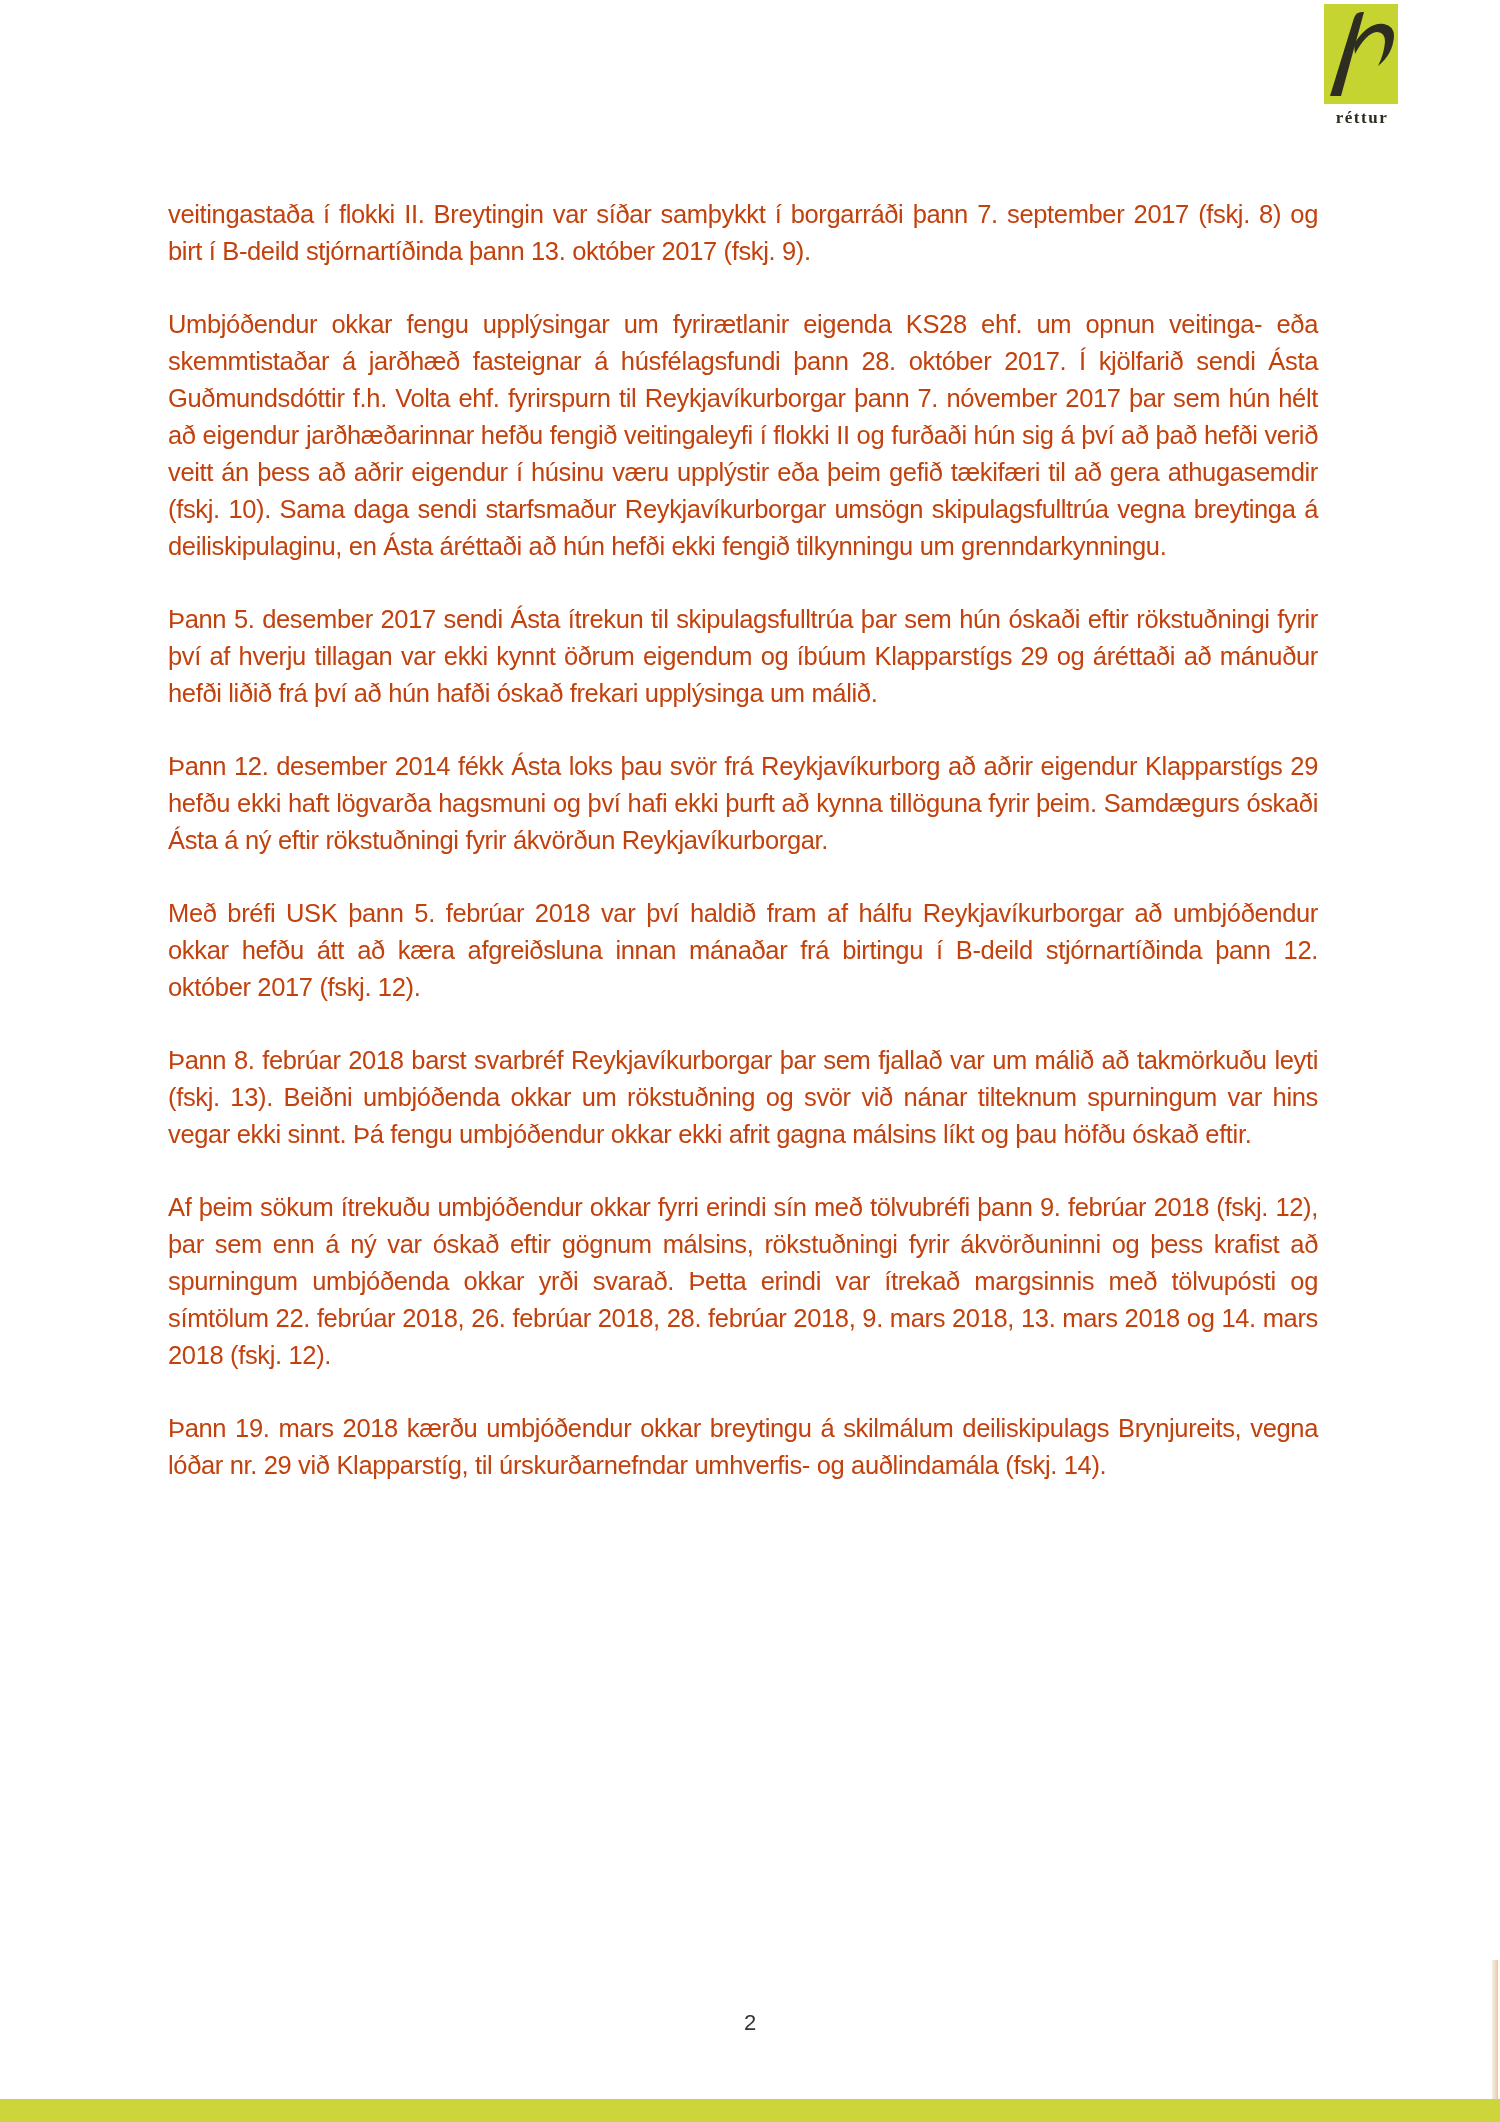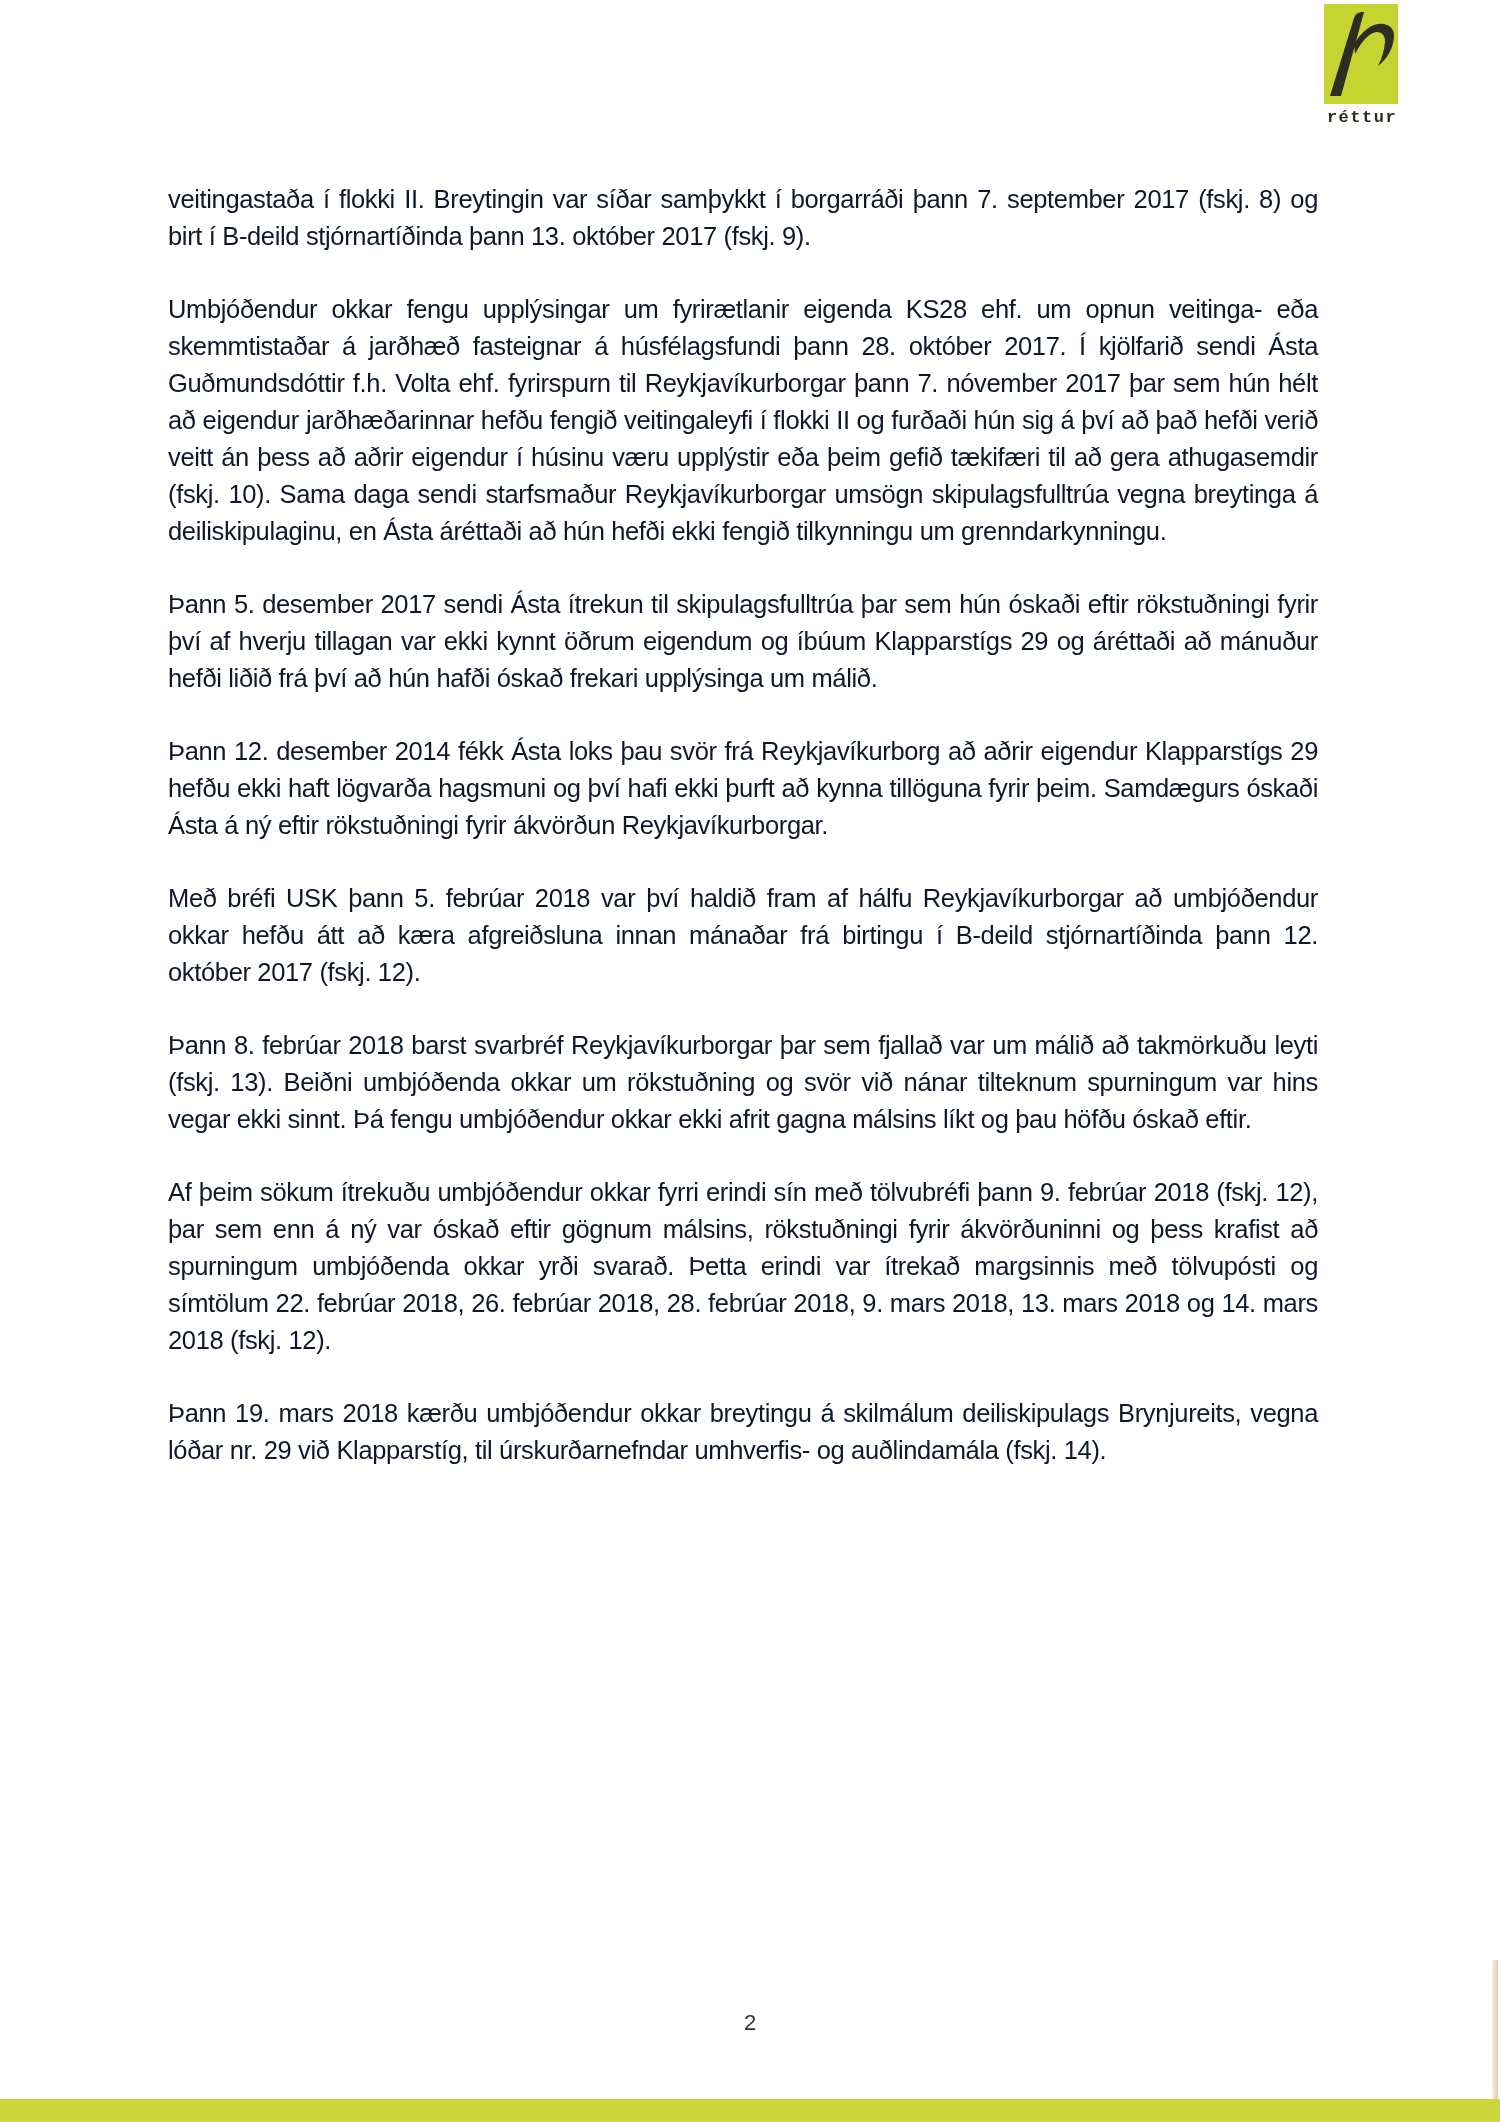--- a/index.html
+++ b/index.html
@@ -34,40 +34,40 @@
       display: block;
       width: 74px;
       height: 100px;
     }
     .logo-word {
       position: absolute;
       left: 0;
       top: 106px;
       width: 80px;
       text-align: center;
-      font-family: Liberation Mono, monospace;
+      font-family: Liberation Serif, serif;
       font-weight: bold;
       font-size: 17px;
       letter-spacing: 1.5px;
       color: #2d2d22;
     }
     .content {
       position: absolute;
       left: 168px;
       top: 180px;
       width: 1150px;
     }
     .para {
-      margin: 1px 0 36px 0;
+      margin: 16px 0 36px 0;
       font-size: 25.5px;
       line-height: 37px;
       text-align: justify;
       letter-spacing: -0.35px;
       word-spacing: 0px;
-      color: #0f172a;
+      color: #c2410c;
     }
     .page-number {
       position: absolute;
       left: 0;
       top: 2010px;
       width: 1500px;
       text-align: center;
       font-size: 22px;
       color: #333333;
     }

